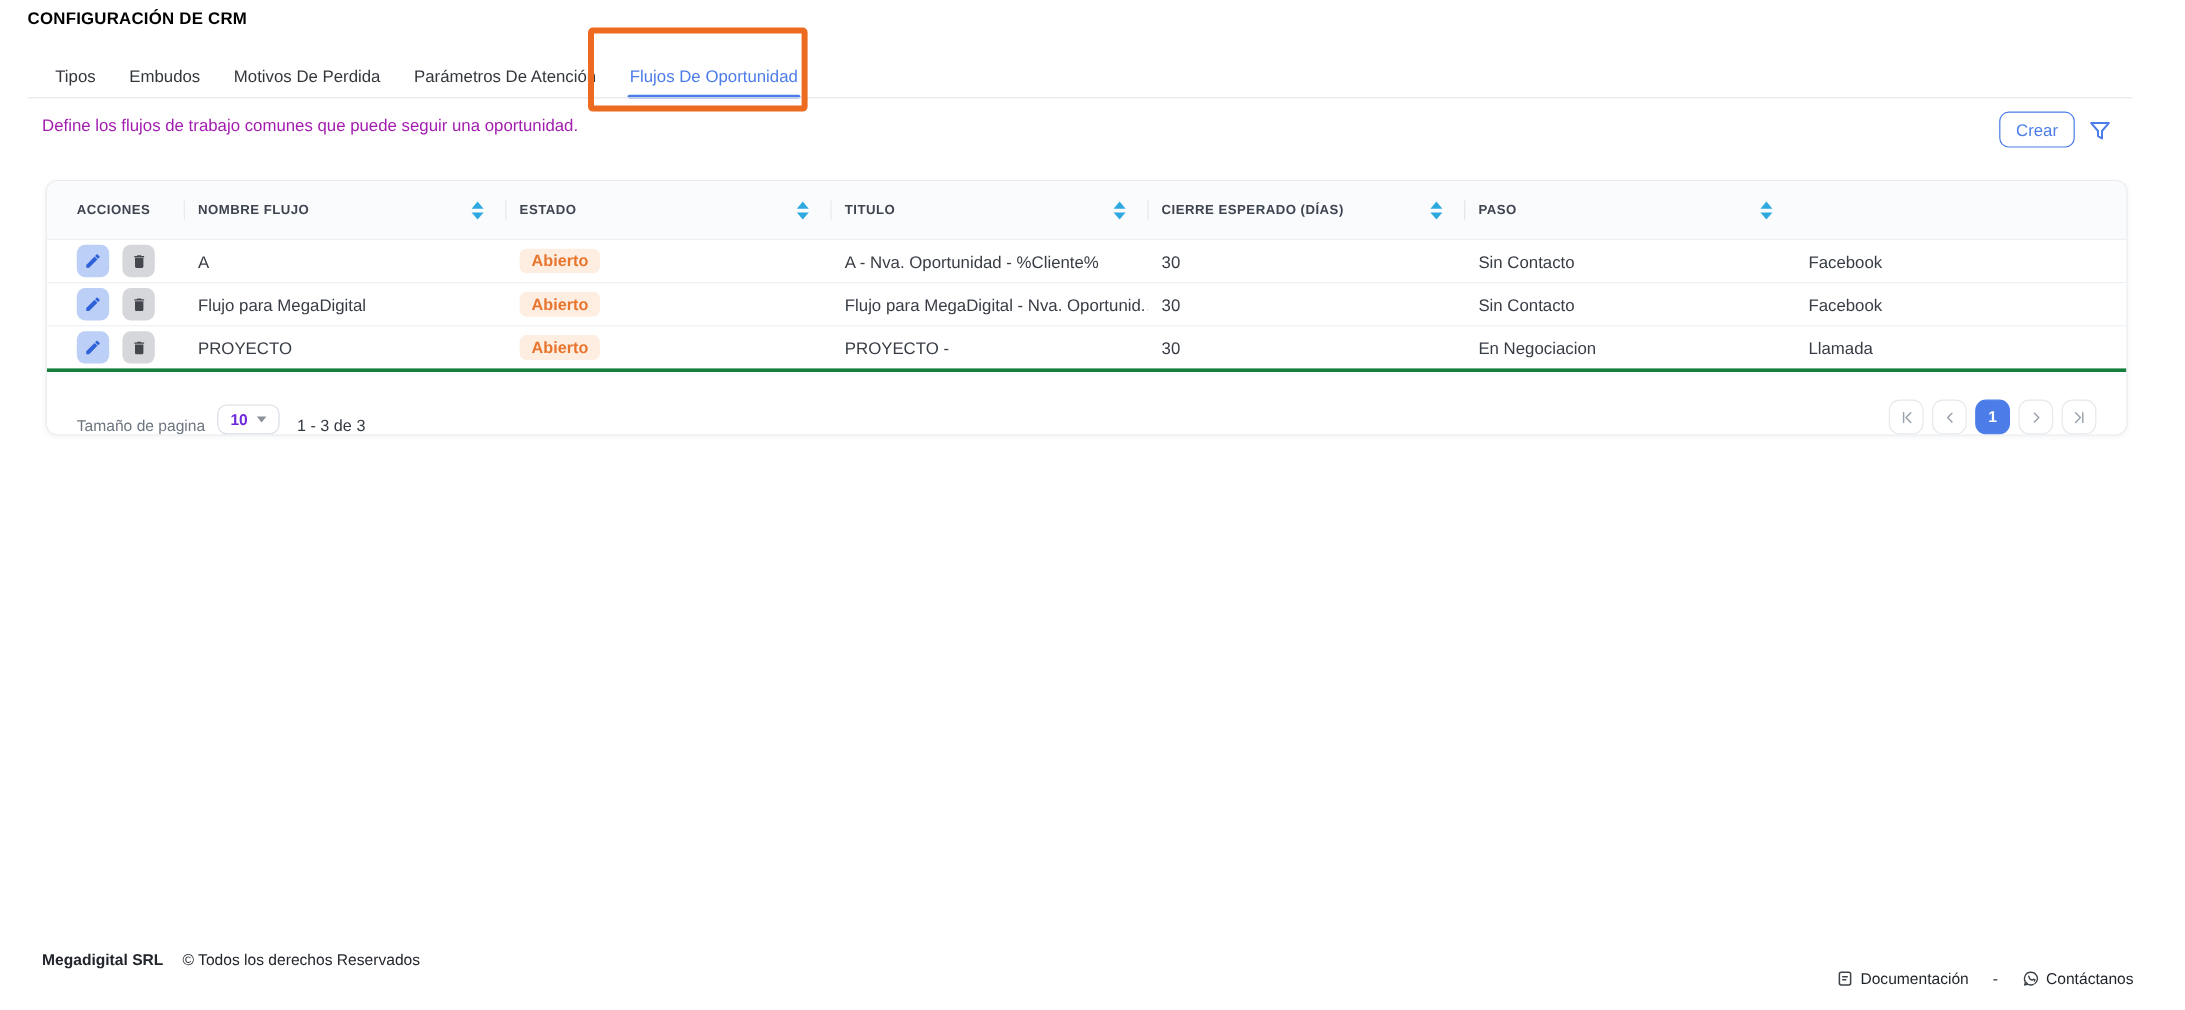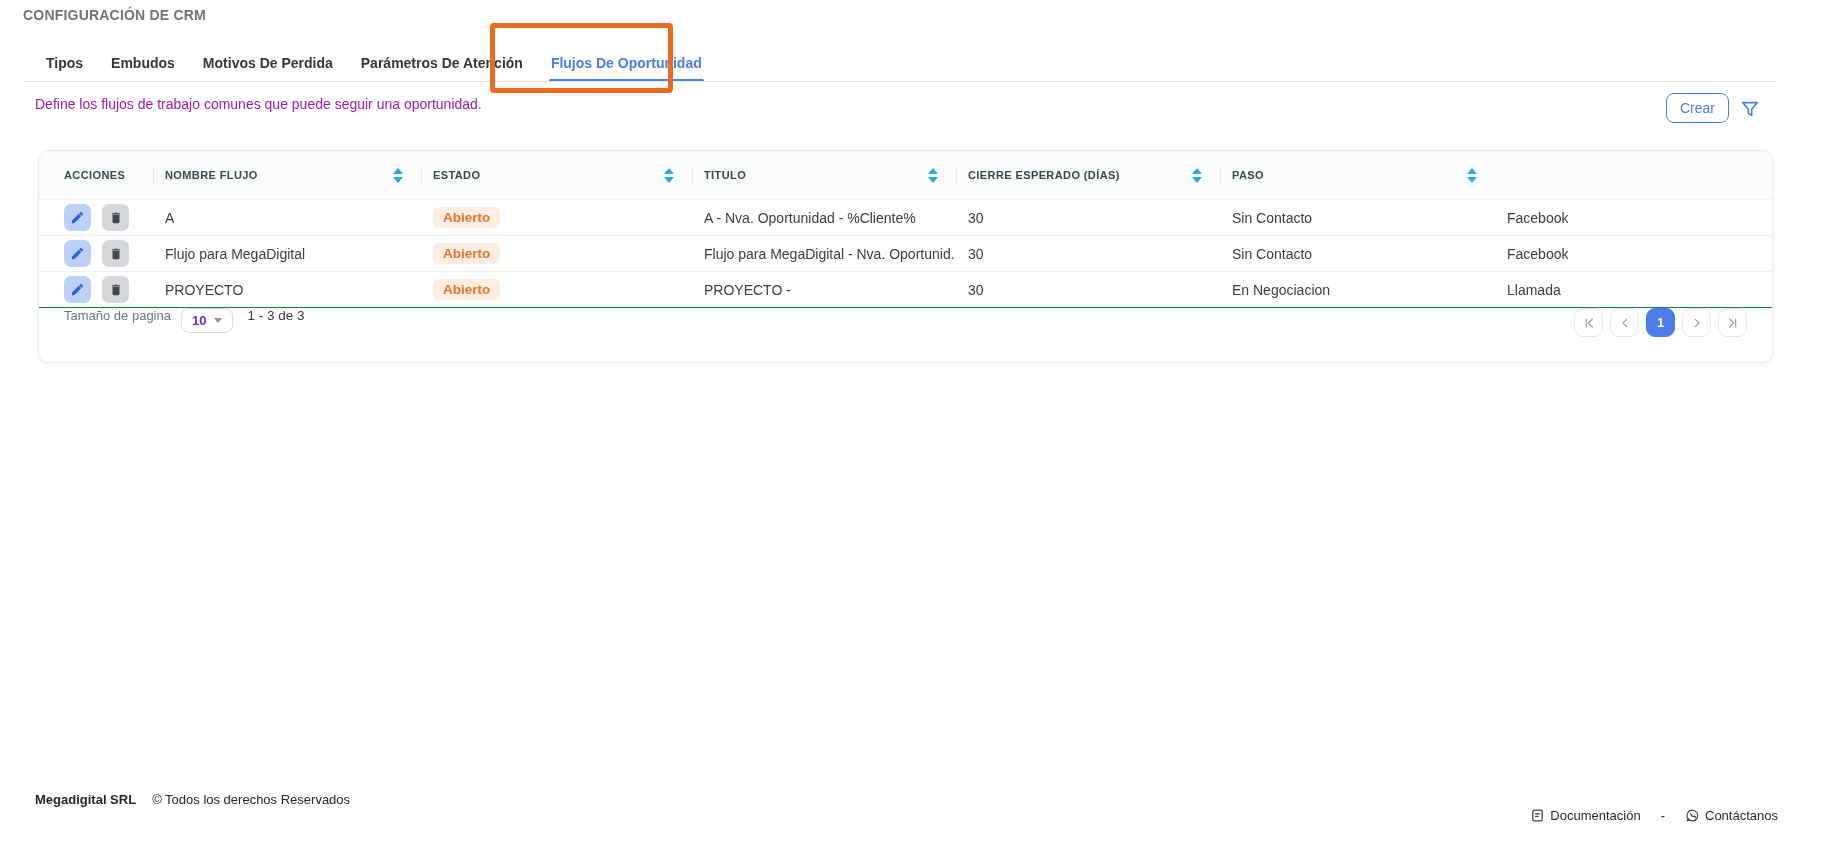--- a/index.html
+++ b/index.html
@@ -7,25 +7,25 @@
   body {
     position: relative;
     background: #ffffff;
     font-family: "Liberation Sans", sans-serif;
     overflow: hidden;
   }
 
   
   .page-title {
     position: absolute; left: 23px; top: 7px;
-    font-size: 14px; font-weight: 700; color: #737373; letter-spacing: .2px;
+    font-size: 14px; font-weight: 700; color: #000000; letter-spacing: .2px;
   }
   .tabbar {
     position: absolute; left: 32px; top: 44px; height: 38px;
-    display: flex; align-items: stretch; font-weight: bold;
+    display: flex; align-items: stretch;
   }
   .tab {
     position: relative; padding: 0 14px; line-height: 38px;
     font-size: 14px; color: #33373c; cursor: pointer; white-space: nowrap;
   }
   .tab.active { color: #4b7ce8; }
   .tab.active::after {
     content: ""; position: absolute; left: 12px; right: 12px; bottom: 0;
     height: 3px; background: #4b7ce8; border-radius: 2px;
   }
@@ -106,22 +106,22 @@
   }
   .icon-btn.edit { background: #bccff6; }
   .icon-btn.delete { background: #d5d7da; }
   .badge {
     display: inline-block; padding: 3px 10px; border-radius: 6px;
     background: #fdeee1; color: #e8752d; font-size: 13.5px; font-weight: bold;
   }
 
   
   .pager {
-    flex: 1; display: flex; align-items: flex-start;
-    border-top: 1px solid #15803d; padding: 0 25px;
+    flex: 1; display: flex; align-items: flex-end;
+    border-top: 3px solid #15803d; padding: 0 25px;
   }
   .pager-label { font-size: 13px; color: #6e7681; margin-right: 10px; }
   .page-size {
     display: flex; align-items: center; gap: 8px;
     border: 1px solid #d8dde4; border-radius: 8px; padding: 4px 10px;
     background: #fff; cursor: pointer;
   }
   .page-size .val { font-size: 13px; font-weight: 700; color: #6d28d9; }
   .caret-down {
     width: 0; height: 0;

